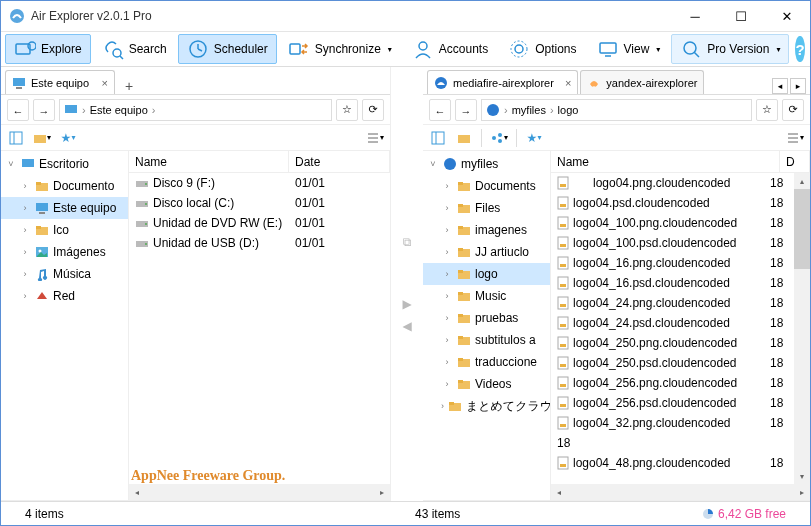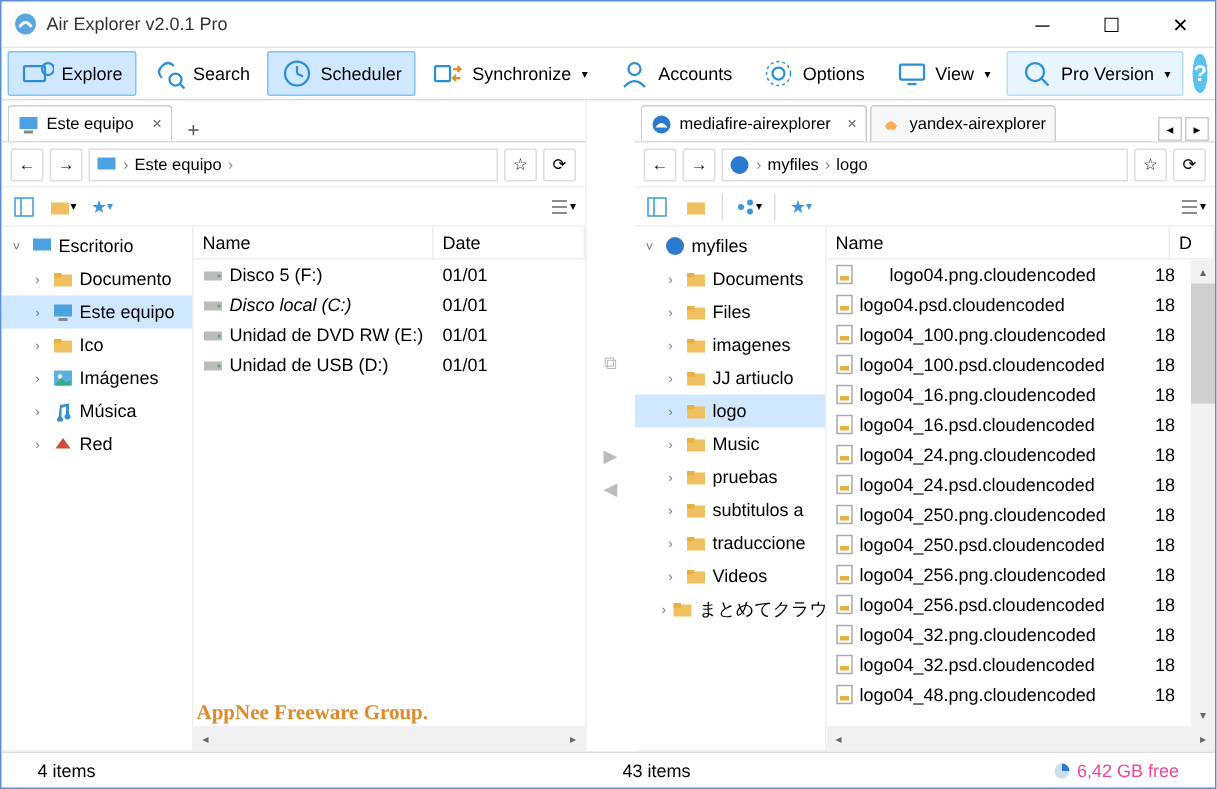--- a/index.html
+++ b/index.html
@@ -323,26 +323,26 @@
         </div>
         <div class="list" id="left-rows">
             <div class="row">
               <div class="c1" style="width:160px;">
                 <span>
                   <svg width="14" height="14">
                     <rect x="1" y="5" width="12" height="6" fill="#bbb"></rect>
                     <circle cx="11" cy="8" r="1" fill="#5a5"></circle>
                   </svg>
                 </span>
-                <span>Disco 5 (F:)</span>
+                <span>Disco 9 (F:)</span>
               </div>
               <div class="c2">01/01</div>
             </div>
             <div class="row">
-              <div class="c1" style="width:160px;font-style:italic;">
+              <div class="c1" style="width:160px;">
                 <span>
                   <svg width="14" height="14">
                     <rect x="1" y="5" width="12" height="6" fill="#bbb"></rect>
                     <circle cx="11" cy="8" r="1" fill="#5a5"></circle>
                   </svg>
                 </span>
                 <span>Disco local (C:)</span>
               </div>
               <div class="c2">01/01</div>
             </div>
@@ -743,29 +743,20 @@
                     <svg width="12" height="14">
                       <rect x="1" y="1" width="10" height="12" fill="#fff" stroke="#aaa"></rect>
                       <rect x="3" y="8" width="6" height="3" fill="#e8b040"></rect>
                     </svg>
                   </span>
                   <span>logo04_32.png.cloudencoded</span>
                 </div>
                 <div class="c2" style="width:30px;">18</div>
               </div>
               <div class="row">
-                <div class="c1" style="flex:1;">
-                  <span>
-                    <svg width="12" height="14">
-                      <rect x="1" y="1" width="10" height="12" fill="#fff" stroke="#aaa"></rect>
-                      <rect x="3" y="8" width="6" height="3" fill="#e8b040"></rect>
-                    </svg>
-                  </span>
-                  <span>logo04_32.psd.cloudencoded</span>
-                </div>
                 <div class="c2" style="width:30px;">18</div>
               </div>
               <div class="row">
                 <div class="c1" style="flex:1;">
                   <span>
                     <svg width="12" height="14">
                       <rect x="1" y="1" width="10" height="12" fill="#fff" stroke="#aaa"></rect>
                       <rect x="3" y="8" width="6" height="3" fill="#e8b040"></rect>
                     </svg>
                   </span>

